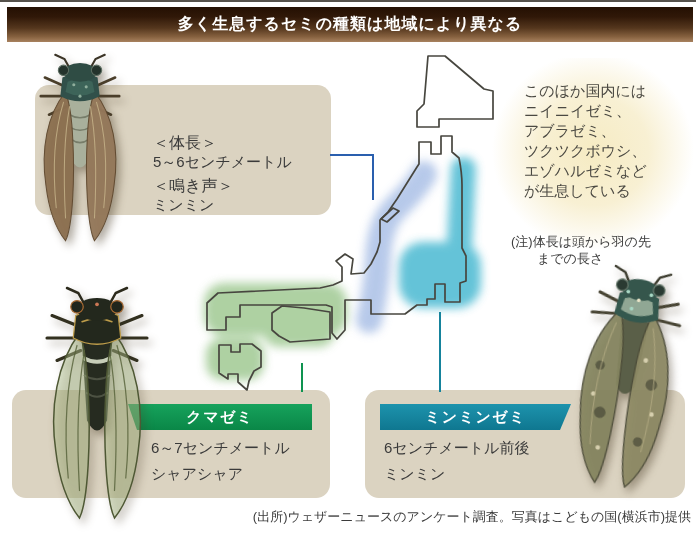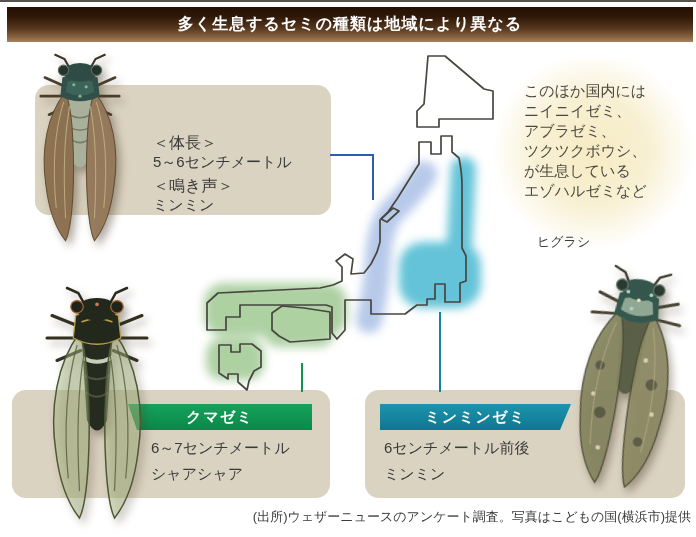--- a/index.html
+++ b/index.html
@@ -58,26 +58,27 @@
   <div class="header">
     <span>多く生息するセミの種類は地域により異なる</span>
   </div>
 
   <div class="glow"></div>
   <div class="sidebox">
     <div>このほか国内には</div>
     <div>ニイニイゼミ、</div>
     <div>アブラゼミ、</div>
     <div>ツクツクボウシ、</div>
+    <div>エゾハルゼミなど</div>
     <div>が生息している</div>
-    <div>エゾハルゼミなど</div>
   </div>
 
   <div class="note">
-    <div class="l2">ヒグラシ</div>
+    <div>(注)体長は頭から羽の先</div>
+    <div class="l2">までの長さ</div>
   </div>
 
   <div class="source">(出所)ウェザーニュースのアンケート調査。写真はこどもの国(横浜市)提供</div>
 
   <div class="panel panel-a"></div>
   <div class="panel panel-b"></div>
   <div class="panel panel-c"></div>
 
   <div class="banner banner-b">
     <span>クマゼミ</span>

